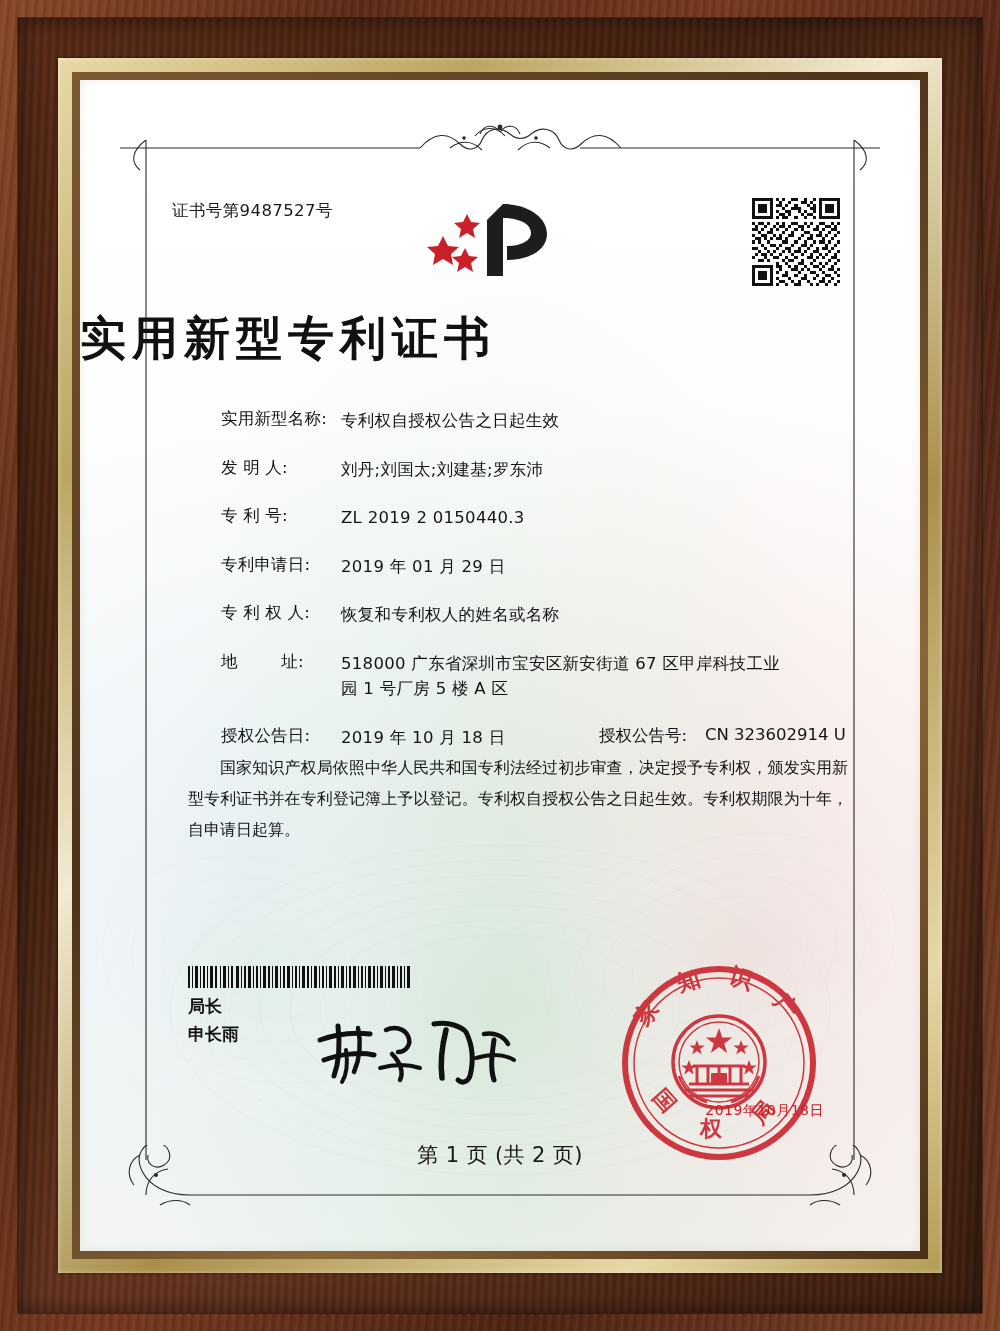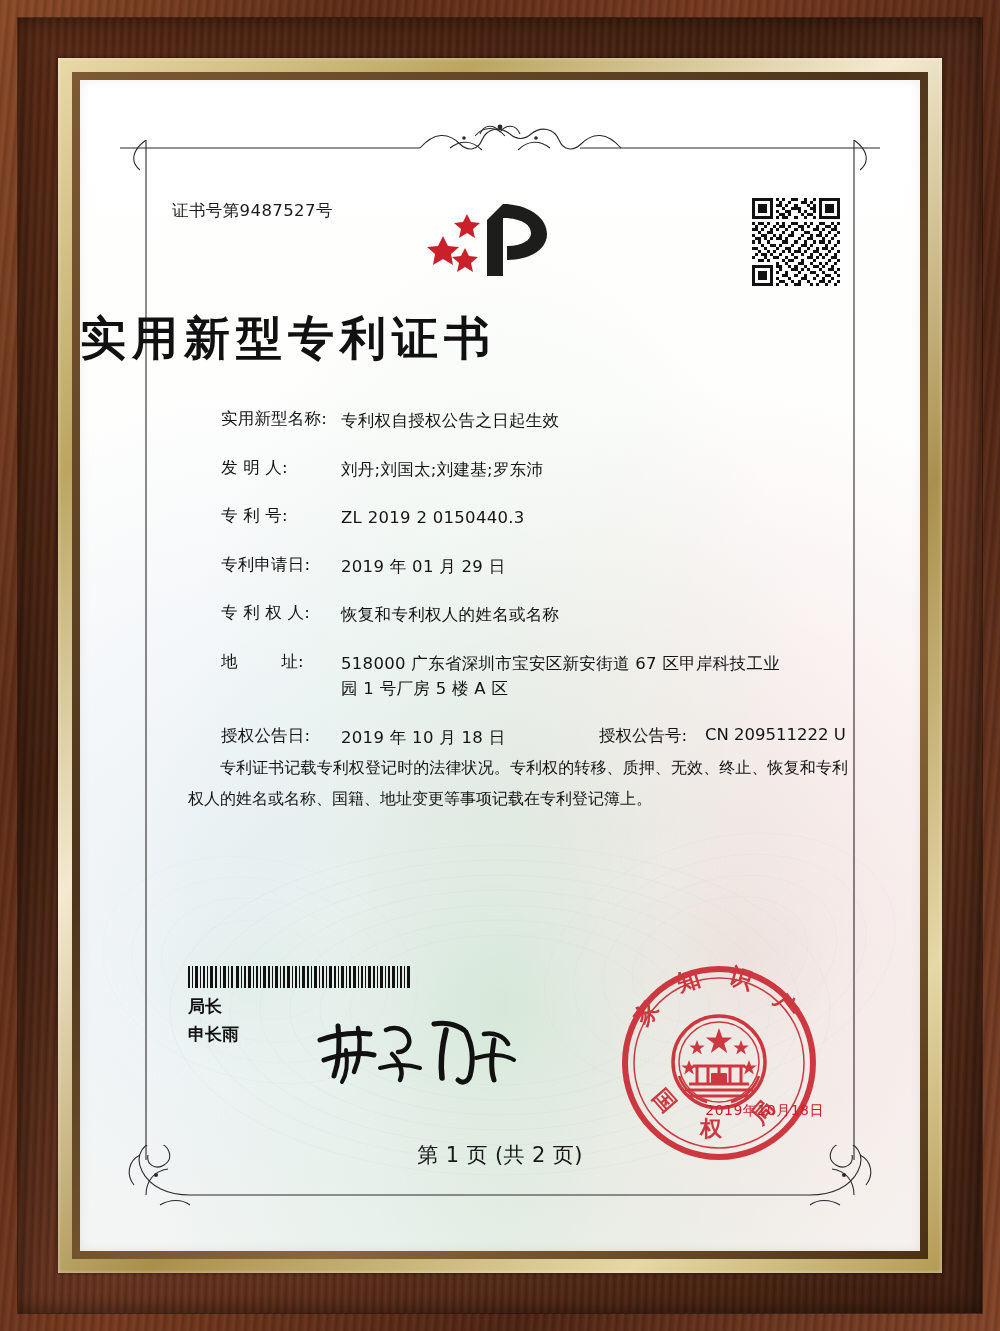--- a/index.html
+++ b/index.html
@@ -588,26 +588,26 @@
       </div>
       <div class="field-row">
         <div class="field-label">地        址:</div>
         <div class="field-value" style="white-space: pre-line;">518000 广东省深圳市宝安区新安街道 67 区甲岸科技工业
 园 1 号厂房 5 楼 A 区</div>
       </div>
       <div class="field-row two-col">
         <div class="field-label">授权公告日:</div>
         <div class="field-value">2019 年 10 月 18 日</div>
         <div class="field-label2">授权公告号:</div>
-        <div class="field-value2">CN 209511222 U</div>
+        <div class="field-value2">CN 323602914 U</div>
       </div>
     </div>
 
     <div class="paragraphs">
-      <p>专利证书记载专利权登记时的法律状况。专利权的转移、质押、无效、终止、恢复和专利权人的姓名或名称、国籍、地址变更等事项记载在专利登记簿上。</p>
+      <p>国家知识产权局依照中华人民共和国专利法经过初步审查，决定授予专利权，颁发实用新型专利证书并在专利登记簿上予以登记。专利权自授权公告之日起生效。专利权期限为十年，自申请日起算。</p>
     </div>
 
     <svg class="barcode" viewBox="0 0 225 22" shape-rendering="crispEdges">
       <rect width="225" height="22" fill="#ffffff" opacity="0"></rect>
       <g fill="#111111">
         <rect x="0" y="0" width="2" height="22"></rect>
           <rect x="4" y="0" width="1" height="22"></rect>
         <rect x="7" y="0" width="3" height="22"></rect>
           <rect x="12" y="0" width="1" height="22"></rect>
         <rect x="15" y="0" width="2" height="22"></rect>

